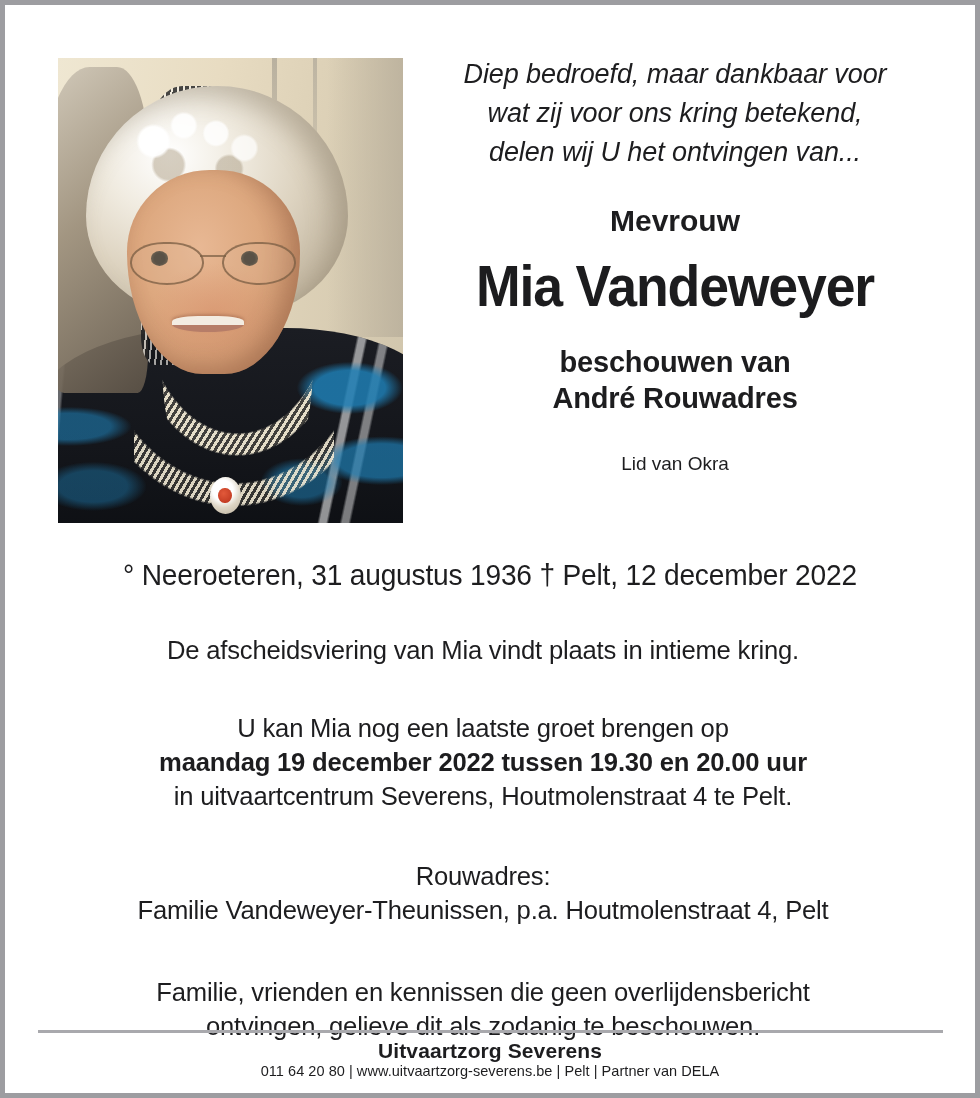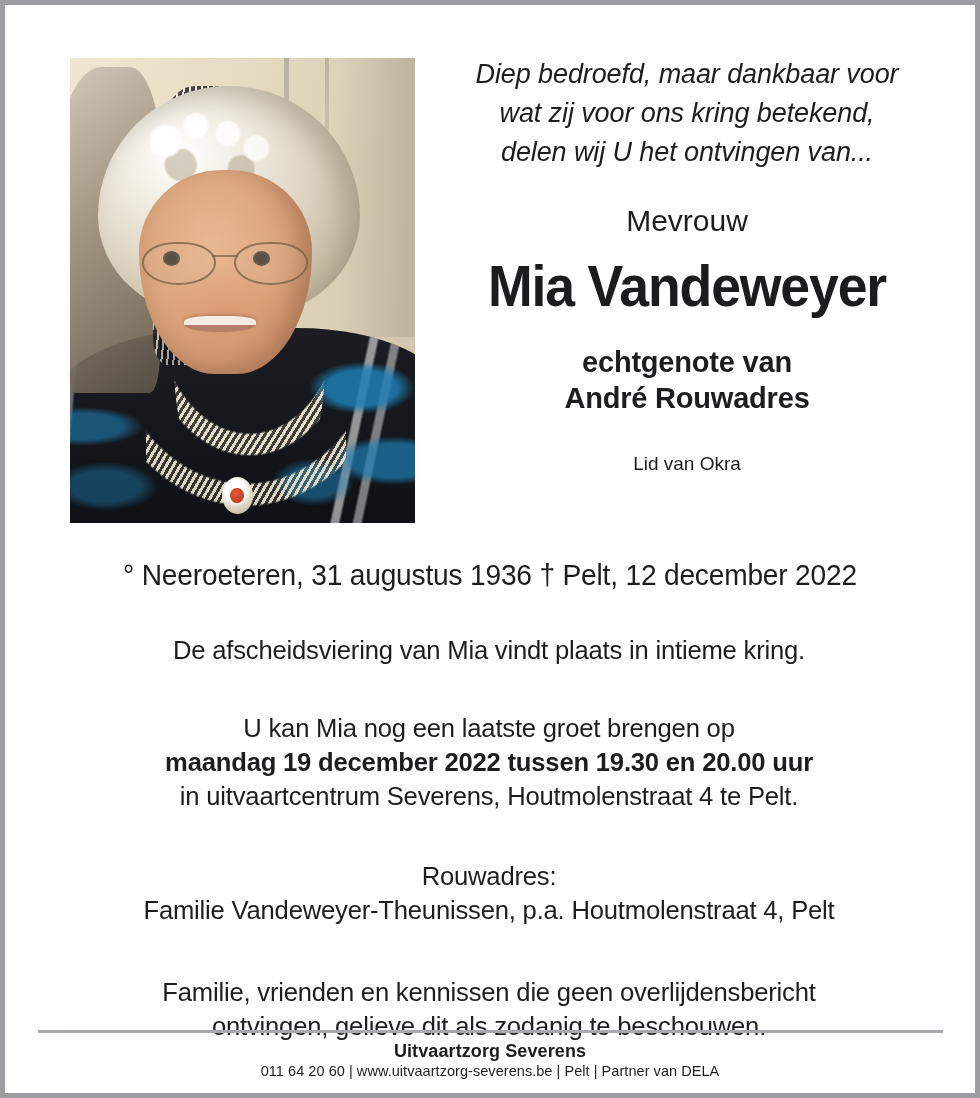--- a/index.html
+++ b/index.html
@@ -19,21 +19,21 @@
     height: 1098px;
     box-sizing: border-box;
     background: #ffffff;
     border: 5px solid #9d9da1;
     overflow: hidden;
   }
 
   
   .top-area {
     position: absolute;
-    left: 12px;
+    left: 0;
     top: 0;
     width: 768px;
     height: 520px;
   }
 
   .photo-frame {
     position: absolute;
     left: 53px;
     top: 53px;
     width: 345px;
@@ -286,21 +286,21 @@
     font-style: italic;
     font-size: 27px;
     line-height: 39px;
     letter-spacing: -.1px;
     color: #1d1d1f;
   }
   .mevrouw {
     margin-top: 30px;
     font-size: 30px;
     line-height: 38px;
-    font-weight: 400;
+    font-weight: 700;
   }
   .name {
     margin-top: 14px;
     font-size: 57px;
     line-height: 64px;
     font-weight: 700;
     letter-spacing: -1.2px;
     transform: scaleX(.94);
     color: #1c1c1e;
   }
@@ -328,21 +328,21 @@
     font-size: 29px;
     line-height: 36px;
     color: #1d1d1f;
     letter-spacing: -.2px;
     transform: scaleX(.97);
   }
 
   
   .body-col {
     position: absolute;
-    left: 34px;
+    left: 28px;
     top: 628px;
     width: 900px;
     text-align: center;
     color: #1d1d1f;
   }
   .para {
     font-size: 26px;
     line-height: 34px;
     letter-spacing: -.2px;
     transform: scaleX(.985);
@@ -364,21 +364,21 @@
   }
   .footer {
     position: absolute;
     left: 0;
     top: 1036px;
     width: 970px;
     text-align: center;
     color: #1d1d1f;
   }
   .footer-name {
-    font-size: 18px;
+    font-size: 21px;
     line-height: 20px;
     font-weight: 700;
     letter-spacing: .1px;
   }
   .footer-info {
     font-size: 14.5px;
     line-height: 20px;
     font-weight: 400;
     letter-spacing: .05px;
   }
@@ -425,21 +425,21 @@
 
     <div class="head-col">
       <div class="intro">
         <div>Diep bedroefd, maar dankbaar voor</div>
         <div>wat zij voor ons kring betekend,</div>
         <div>delen wij U het ontvingen van...</div>
       </div>
       <div class="mevrouw">Mevrouw</div>
       <div class="name">Mia Vandeweyer</div>
       <div class="spouse">
-        <div>echtgenote van</div>
+        <div>beschouwen van</div>
         <div>André Rouwadres</div>
       </div>
       <div class="member">Lid van Okra</div>
     </div>
 
   </div>
 
   <div class="dates">
     <span>° Neeroeteren, 31 augustus 1936   † Pelt, 12 december 2022</span>
   </div>
@@ -461,16 +461,16 @@
     <div class="para sp-4">
       <div>Familie, vrienden en kennissen die geen overlijdensbericht</div>
       <div>ontvingen, gelieve dit als zodanig te beschouwen.</div>
     </div>
   </div>
 
   <div class="divider"></div>
 
   <div class="footer">
     <div class="footer-name">Uitvaartzorg Severens</div>
-    <div class="footer-info">011 64 20 60 | www.uitvaartzorg-severens.be | Pelt | Partner van DELA</div>
+    <div class="footer-info">011 64 20 80 | www.uitvaartzorg-severens.be | Pelt | Partner van DELA</div>
   </div>
 
 </div>
 
 </body></html>

